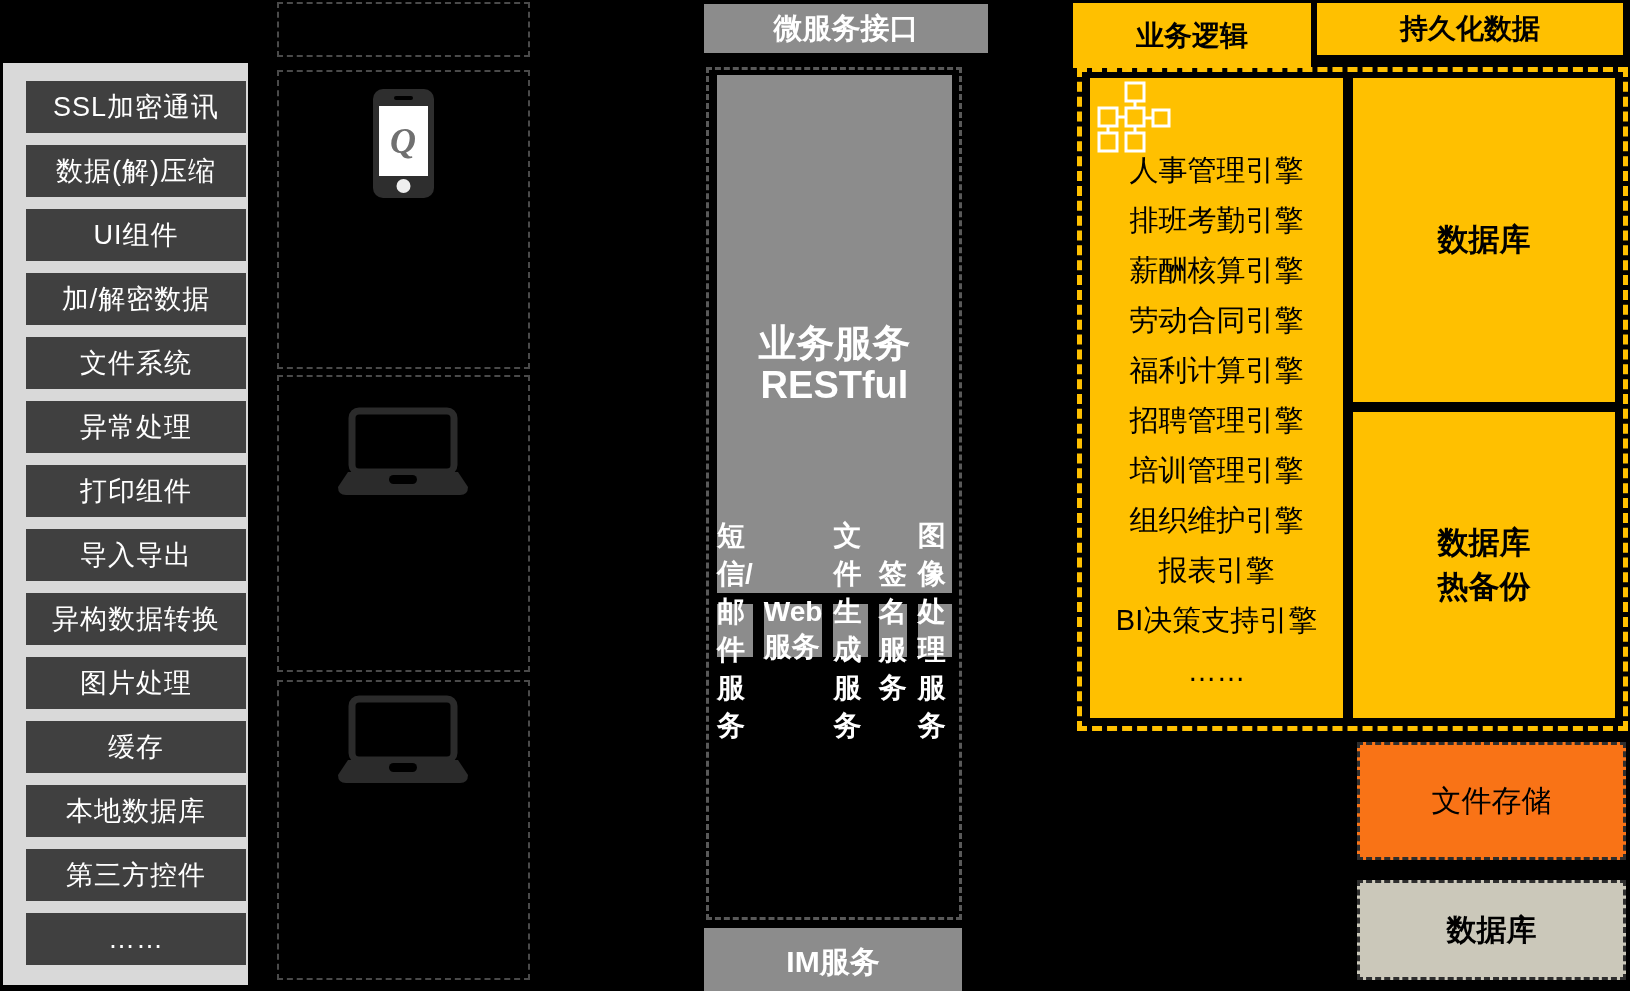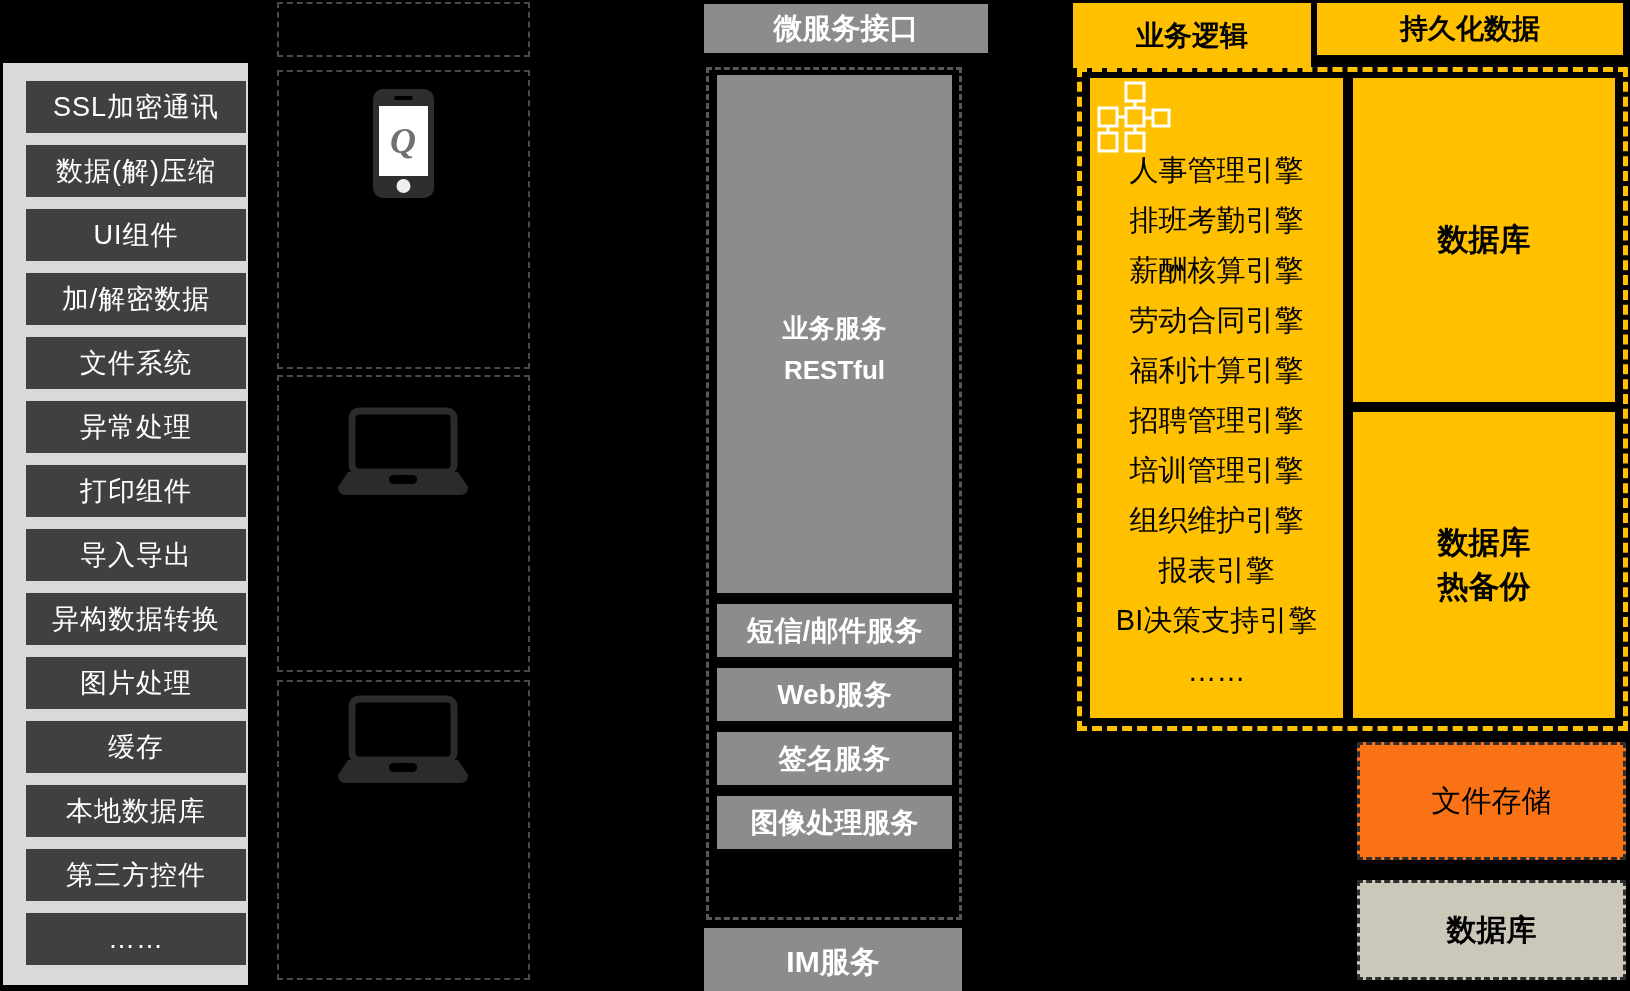--- a/index.html
+++ b/index.html
@@ -26,22 +26,22 @@
   .client-d { left:277px; top:680px; width:253px; height:300px; }
   .phone  { position:absolute; left:93px; top:16px; }
   .laptop-c { position:absolute; left:58px; top:30px; }
   .laptop-d { position:absolute; left:58px; top:13px; }
 
   
   .ms-gray { background:#8c8c8c; color:#fff; font-weight:bold; }
   .ms-header { left:704px; top:4px; width:284px; height:49px; font-size:29px; }
   .ms-container { left:706px; top:67px; width:256px; height:853px; border:3px dashed #595959; }
   .ms-main { left:717px; top:75px; width:235px; height:518px; text-align:center; }
-  .ms-main-lines { padding-top:232px; font-size:26px; line-height:42px; }
-  .ms-services { left:717px; top:604px; width:235px; display:flex; flex-direction:column; gap:11px; }
+  .ms-main-lines { padding-top:232px; font-size:38px; line-height:42px;margin-top:15px; }
+  .ms-services { left:717px; top:604px; width:235px; display:flex; flex-direction:row; gap:11px; }
   .ms-service { height:53px; background:#8c8c8c; color:#fff; font-weight:bold; font-size:28px;
                 display:flex; align-items:center; justify-content:center; }
   .ms-im { left:704px; top:928px; width:258px; height:69px; font-size:30px; }
 
   
   .yellow { background:#ffc000; color:#000; }
   .bl-header { left:1073px; top:3px; width:238px; height:65px; font-size:28px; font-weight:bold; }
   .pd-header { left:1317px; top:3px; width:306px; height:52px; font-size:28px; font-weight:bold; }
   .right-container { left:1077px; top:67px; width:551px; height:664px; border:5px dashed #ffc000; }
   .bl-box { left:1090px; top:78px; width:253px; height:640px; }
@@ -168,20 +168,23 @@
   <div class="abs ms-services">
 
       <div class="ms-service">
         <span>短信/邮件服务</span>
       </div>
 
       <div class="ms-service">
         <span>Web服务</span>
       </div>
 
+      <div class="ms-service">
+        <span>文件生成服务</span>
+      </div>
 
       <div class="ms-service">
         <span>签名服务</span>
       </div>
 
       <div class="ms-service">
         <span>图像处理服务</span>
       </div>
     </div>
 

